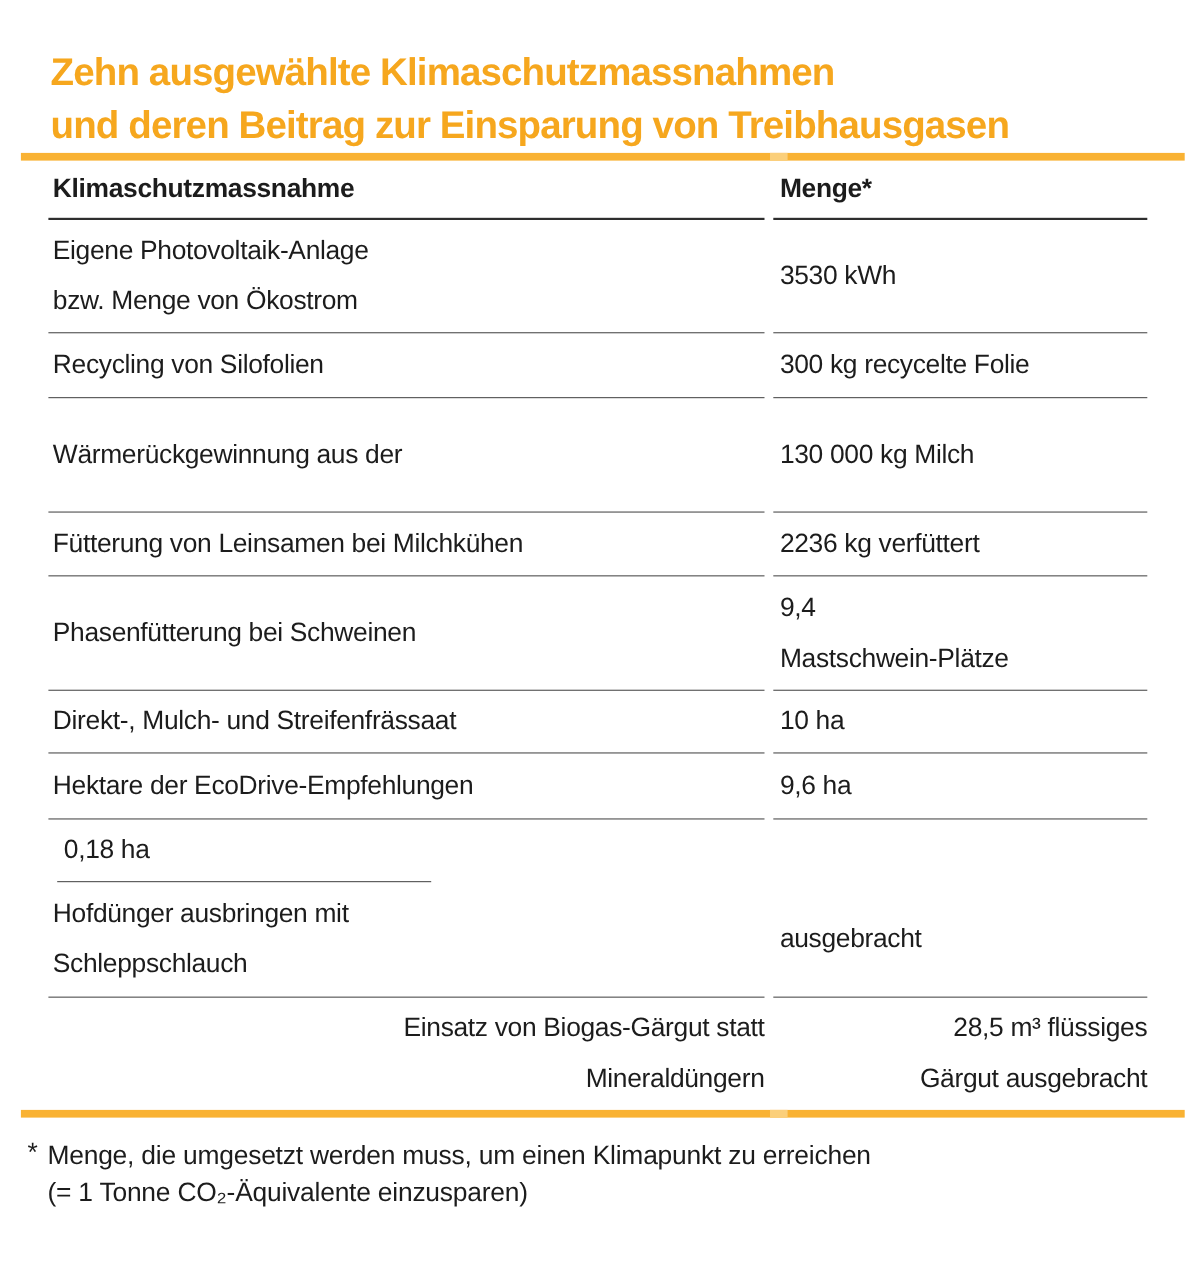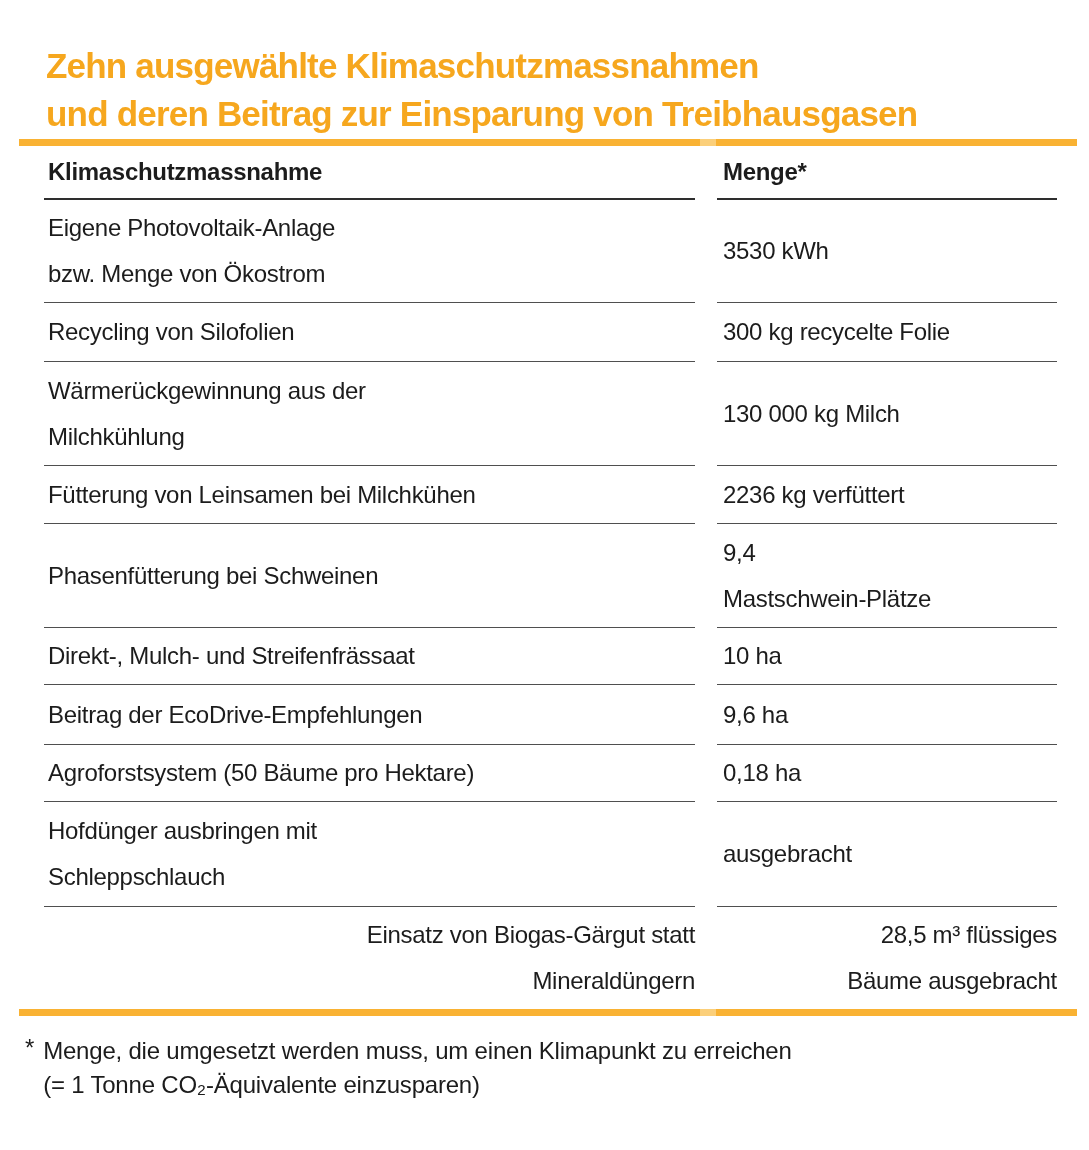--- a/index.html
+++ b/index.html
@@ -33,21 +33,21 @@
     font-size: 24px; line-height: 46px; letter-spacing: -0.3px;
   }
   .row { display: flex; align-items: stretch; }
   .cell {
     display: flex; flex-direction: column; justify-content: center;
     box-sizing: border-box;
     border-bottom: 1.5px solid #4f4f4f;
   }
   .cell div { white-space: nowrap; }
   .measure { width: 651px; padding-left: 4px; }
-  .value   { width: 340px; padding-left: 6px; margin-left: 22px; }
+  .value   { width: 340px; padding-left: 6px; margin-left: 8px; }
   .header-row { font-weight: bold; }
   .header-row .cell { min-height: 54px; border-bottom: 2px solid #2e2e2e; }
   .last .cell { border-bottom: none; }
   .rh57 .cell  { min-height: 57px; }
   .rh58 .cell  { min-height: 58px; justify-content: center; }
   .rh59 .cell  { min-height: 59px; }
   .rh60 .cell  { min-height: 60px; }
   .rh102 .cell { min-height: 102px; text-align: right; }
   .rh103 .cell { min-height: 103px; }
   .rh104 .cell { min-height: 104px; }
@@ -97,21 +97,20 @@
       <div>Recycling von Silofolien</div>
     </div>
     <div class="cell value">
       <div>300 kg recycelte Folie</div>
     </div>
   </div>
 
   <div class="row rh104">
     <div class="cell measure">
       <div>Wärmerückgewinnung aus der</div>
-      <div>Milchkühlung</div>
     </div>
     <div class="cell value">
       <div>130 000 kg Milch</div>
     </div>
   </div>
 
   <div class="row rh58">
     <div class="cell measure">
       <div>Fütterung von Leinsamen bei Milchkühen</div>
     </div>
@@ -134,31 +133,28 @@
     <div class="cell measure">
       <div>Direkt-, Mulch- und Streifenfrässaat</div>
     </div>
     <div class="cell value">
       <div>10 ha</div>
     </div>
   </div>
 
   <div class="row rh60">
     <div class="cell measure">
-      <div>Beitrag der EcoDrive-Empfehlungen</div>
+      <div>Hektare der EcoDrive-Empfehlungen</div>
     </div>
     <div class="cell value">
       <div>9,6 ha</div>
     </div>
   </div>
 
   <div class="row rh57">
-    <div class="cell measure">
-      <div>Agroforstsystem (50 Bäume pro Hektare)</div>
-    </div>
     <div class="cell value">
       <div>0,18 ha</div>
     </div>
   </div>
 
   <div class="row rh105">
     <div class="cell measure">
       <div>Hofdünger ausbringen mit</div>
       <div>Schleppschlauch</div>
     </div>
@@ -167,21 +163,21 @@
     </div>
   </div>
 
   <div class="row rh102 last">
     <div class="cell measure">
       <div>Einsatz von Biogas-Gärgut statt</div>
       <div>Mineraldüngern</div>
     </div>
     <div class="cell value">
       <div>28,5 m³ flüssiges</div>
-      <div>Bäume ausgebracht</div>
+      <div>Gärgut ausgebracht</div>
     </div>
   </div>
 
 </div>
 
 <div class="rule rule-bottom">
     <span class="notch"></span>
   </div>
 
 <div class="footnote">

